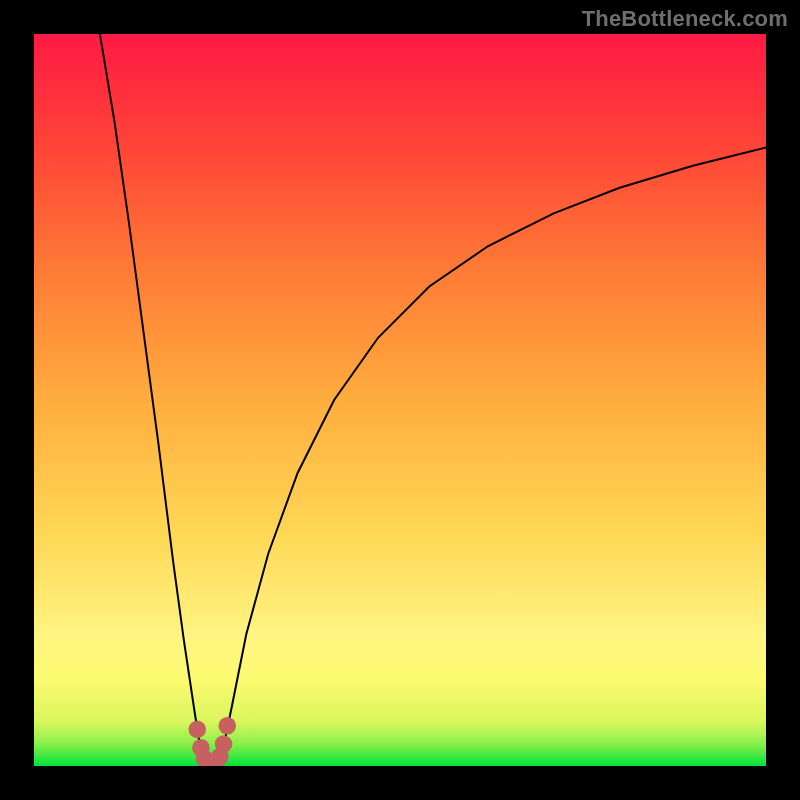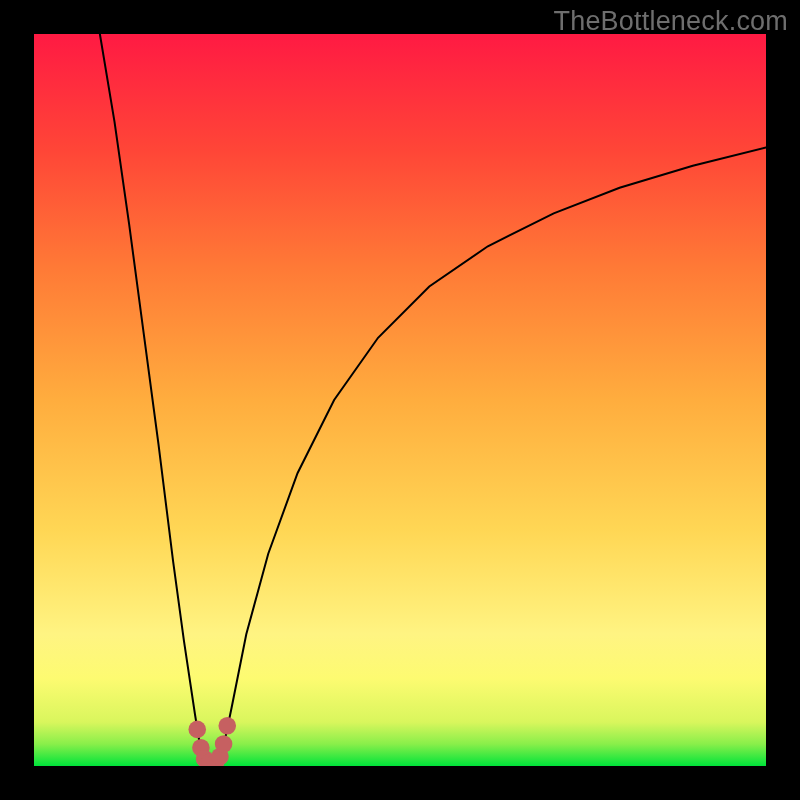--- a/index.html
+++ b/index.html
@@ -39,22 +39,22 @@
     left: 0;
     top: 0;
     width: 100%;
     height: 100%;
   }
   .watermark {
     position: absolute;
     top: 6px;
     right: 12px;
     color: #6e6e6e;
-    font-size: 27px;
-    font-weight: 400;
+    font-size: 22px;
+    font-weight: 700;
     letter-spacing: 0.2px;
     user-select: none;
     margin-left: 28px;
   }
 </style>
 </head>
 <body>
 
 <div class="frame">
   <div class="watermark">TheBottleneck.com</div>

